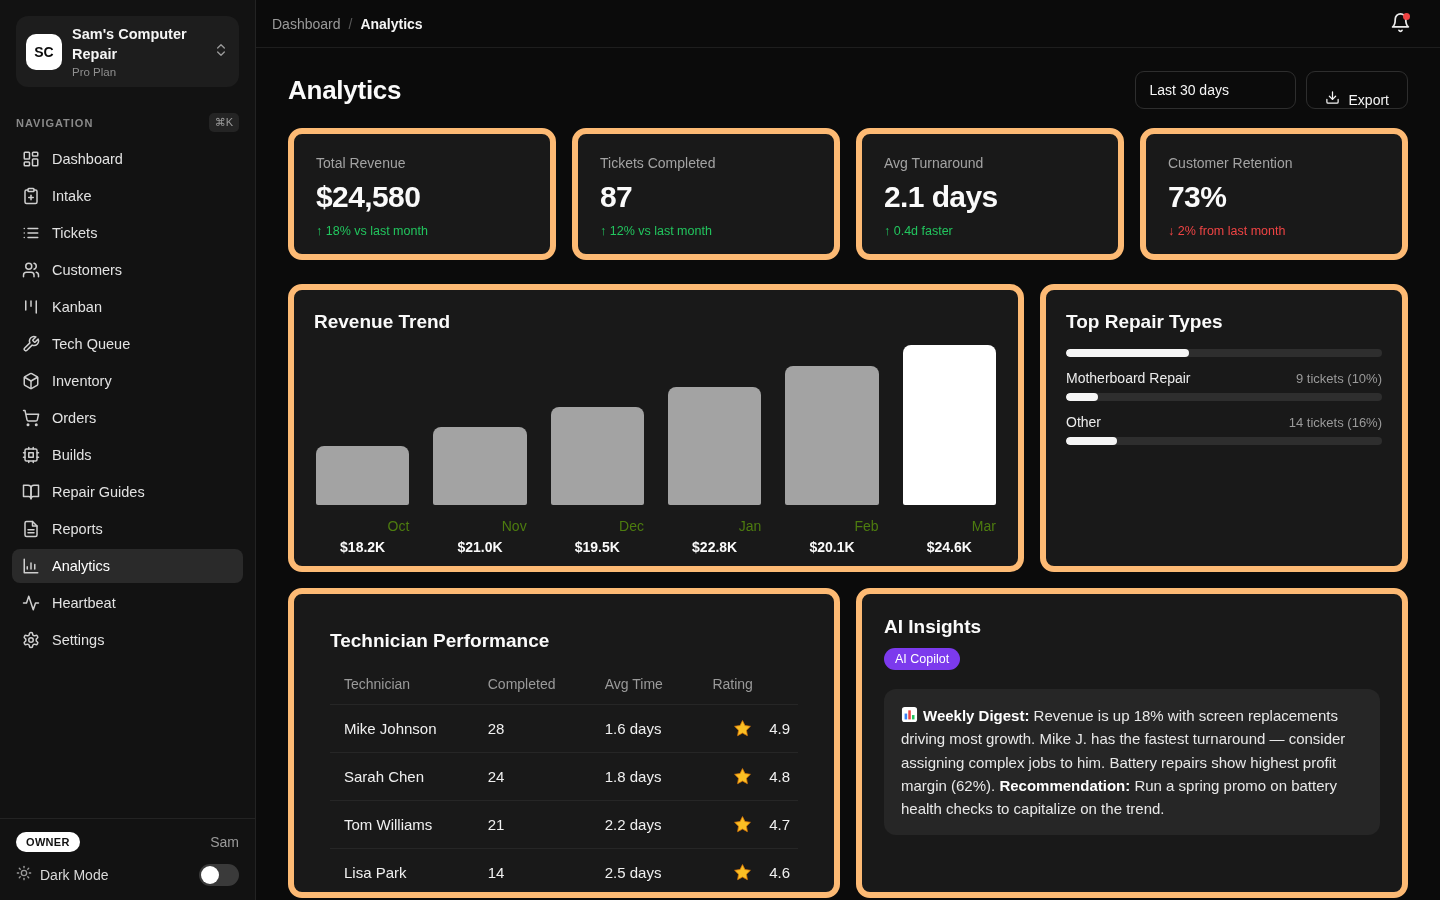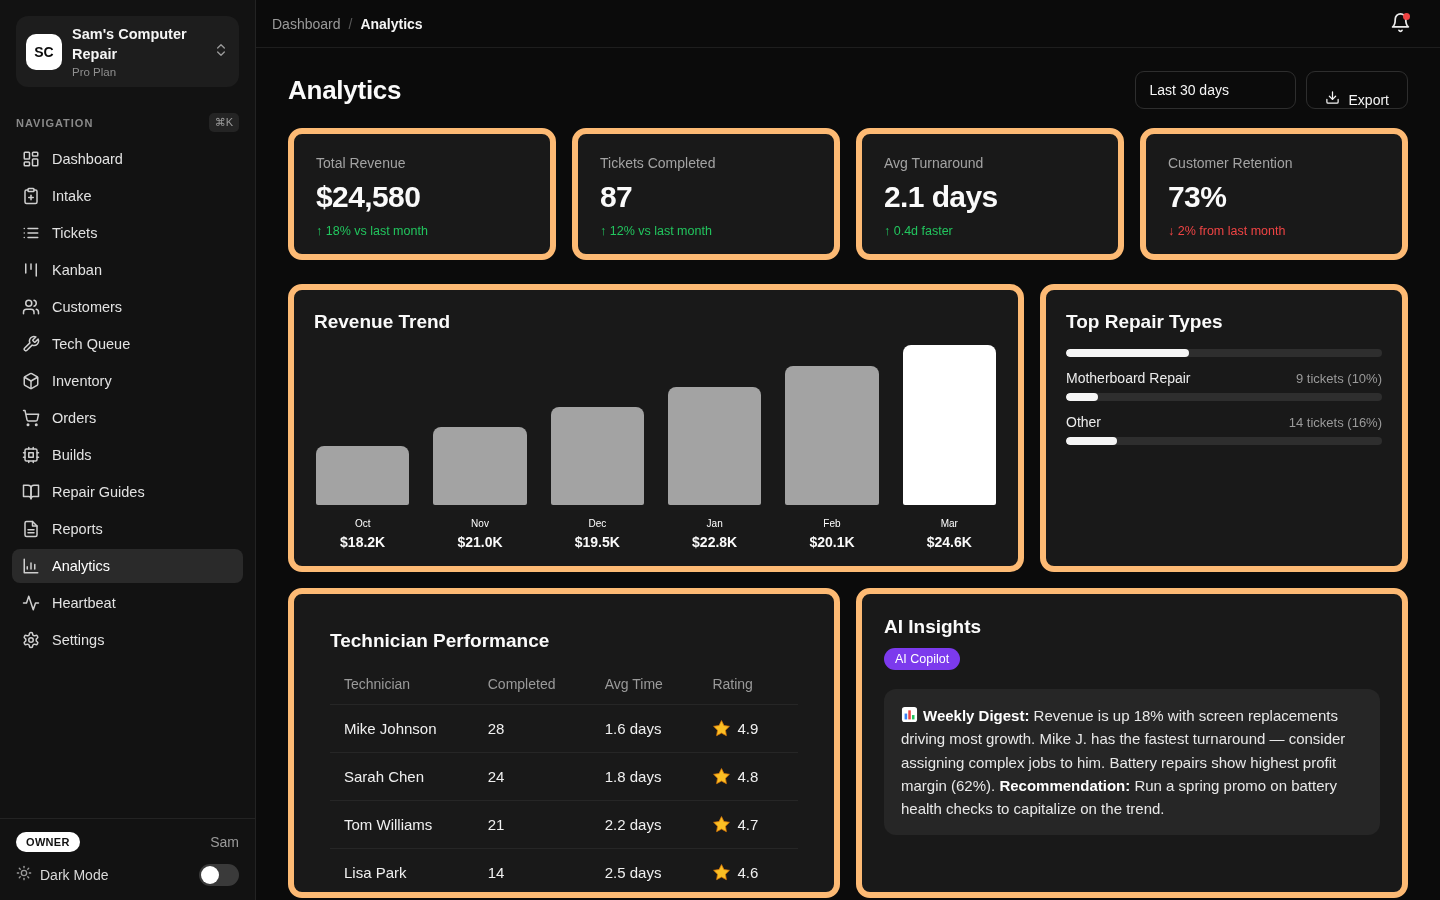--- a/index.html
+++ b/index.html
@@ -59,41 +59,41 @@
   .stat-delta { font-size:12.5px; margin-top:10px; }
 
   .mid-row { display:grid; grid-template-columns:1fr 368px; gap:16px; margin-top:24px; }
   .card-title { font-size:19px; font-weight:700; }
   .chart-card { padding:21px 20px; height:288px; overflow:hidden; }
   .bars-row { display:flex; gap:24px; align-items:flex-end; height:160px; margin-top:12px; padding:0 2px; }
   .bar-col { flex:1; height:100%; display:flex; align-items:flex-end; }
   .bar { width:100%; border-radius:8px 8px 2px 2px; }
   .bar-labels { display:flex; gap:24px; margin-top:13px; padding:0 2px; }
   .bar-label-col { flex:1; text-align:center; }
-  .bar-month { font-size:10px; color:#ffffff; }
+  .bar-month { font-size:14px; color:#4d7c0f;text-align:right; }
   .bar-value { font-size:14px; font-weight:700; margin-top:5px; }
 
   .repair-card { padding:21px 20px; height:288px; overflow:hidden; }
   .repair-list { margin-top:16px; }
   .repair-item { margin-bottom:13px; }
   .repair-head { display:flex; justify-content:space-between; align-items:baseline; }
   .repair-name { font-size:14px; color:#ececec; }
   .repair-detail { font-size:13px; color:#9a9a9a; }
   .repair-track { height:8px; background:#2e2e2e; border-radius:999px; margin-top:7px; overflow:hidden; }
   .repair-fill { height:100%; background:#f5f5f5; border-radius:999px; }
 
   .bottom-row { display:grid; grid-template-columns:1fr 1fr; gap:16px; margin-top:16px; }
   .tech-card { padding:36px; height:310px; overflow:hidden; }
   table.tech { width:100%; border-collapse:collapse; margin-top:14px; }
   .tech th { text-align:left; font-weight:400; color:#9a9a9a; font-size:14px; padding:10px 8px 12px; }
   .tech th:nth-child(1){ width:32%; } .tech th:nth-child(2){ width:25%; }
   .tech th:nth-child(3){ width:23%; } .tech th:nth-child(4){ width:20%; }
   .tech th:first-child, .tech td:first-child { padding-left:14px; }
   .tech td { font-size:15px; padding:14px 8px; border-top:1px solid #262626; color:#f0f0f0; }
-  .rating-cell { display:flex; align-items:center; gap:6px; }
+  .rating-cell { display:flex; align-items:center; gap:17px;justify-content:flex-end; }
   .star-icon { width:19px; height:19px; flex:none; }
 
   .insights-card { padding:22px; height:310px; overflow:hidden; }
   .copilot-badge { display:inline-block; margin-top:10px; color:#ffffff; font-size:12.5px; font-weight:500; padding:4px 11px; border-radius:999px; }
   .insight-box { margin-top:19px; background:#262626; border-radius:12px; padding:15px 17px; font-size:15px; line-height:1.55; color:#e8e8e8; }
   .insight-box strong { color:#ffffff; font-weight:700; }
   .emoji-chart { width:17px; height:17px; vertical-align:-2px; margin-right:5px; }
 </style>
 </head>
 <body>
@@ -143,34 +143,34 @@
             <path d="M3 12h.01"></path>
             <path d="M3 18h.01"></path>
             <path d="M8 6h13"></path>
             <path d="M8 12h13"></path>
             <path d="M8 18h13"></path>
           </svg>
           <span class="nav-label">Tickets</span>
         </div>
         <div class="nav-item">
           <svg class="nav-icon" viewBox="0 0 24 24" fill="none" stroke="currentColor" stroke-width="2" stroke-linecap="round" stroke-linejoin="round">
-            <path d="M5 4v12"></path>
-            <path d="M12 4v7"></path>
-            <path d="M19 4v16"></path>
-          </svg>
-          <span class="nav-label">Kanban</span>
-        </div>
-        <div class="nav-item">
-          <svg class="nav-icon" viewBox="0 0 24 24" fill="none" stroke="currentColor" stroke-width="2" stroke-linecap="round" stroke-linejoin="round">
             <path d="M16 21v-2a4 4 0 0 0-4-4H6a4 4 0 0 0-4 4v2"></path>
             <circle cx="9" cy="7" r="4"></circle>
             <path d="M22 21v-2a4 4 0 0 0-3-3.87"></path>
             <path d="M16 3.13a4 4 0 0 1 0 7.75"></path>
           </svg>
           <span class="nav-label">Customers</span>
+        </div>
+        <div class="nav-item">
+          <svg class="nav-icon" viewBox="0 0 24 24" fill="none" stroke="currentColor" stroke-width="2" stroke-linecap="round" stroke-linejoin="round">
+            <path d="M5 4v12"></path>
+            <path d="M12 4v7"></path>
+            <path d="M19 4v16"></path>
+          </svg>
+          <span class="nav-label">Kanban</span>
         </div>
         <div class="nav-item">
           <svg class="nav-icon" viewBox="0 0 24 24" fill="none" stroke="currentColor" stroke-width="2" stroke-linecap="round" stroke-linejoin="round">
             <path d="M14.7 6.3a1 1 0 0 0 0 1.4l1.6 1.6a1 1 0 0 0 1.4 0l3.77-3.77a6 6 0 0 1-7.94 7.94l-6.91 6.91a2.12 2.12 0 0 1-3-3l6.91-6.91a6 6 0 0 1 7.94-7.94l-3.76 3.76z"></path>
           </svg>
           <span class="nav-label">Tech Queue</span>
         </div>
         <div class="nav-item">
           <svg class="nav-icon" viewBox="0 0 24 24" fill="none" stroke="currentColor" stroke-width="2" stroke-linecap="round" stroke-linejoin="round">
             <path d="M21 16V8a2 2 0 0 0-1-1.73l-7-4a2 2 0 0 0-2 0l-7 4A2 2 0 0 0 3 8v8a2 2 0 0 0 1 1.73l7 4a2 2 0 0 0 2 0l7-4A2 2 0 0 0 21 16z"></path>

